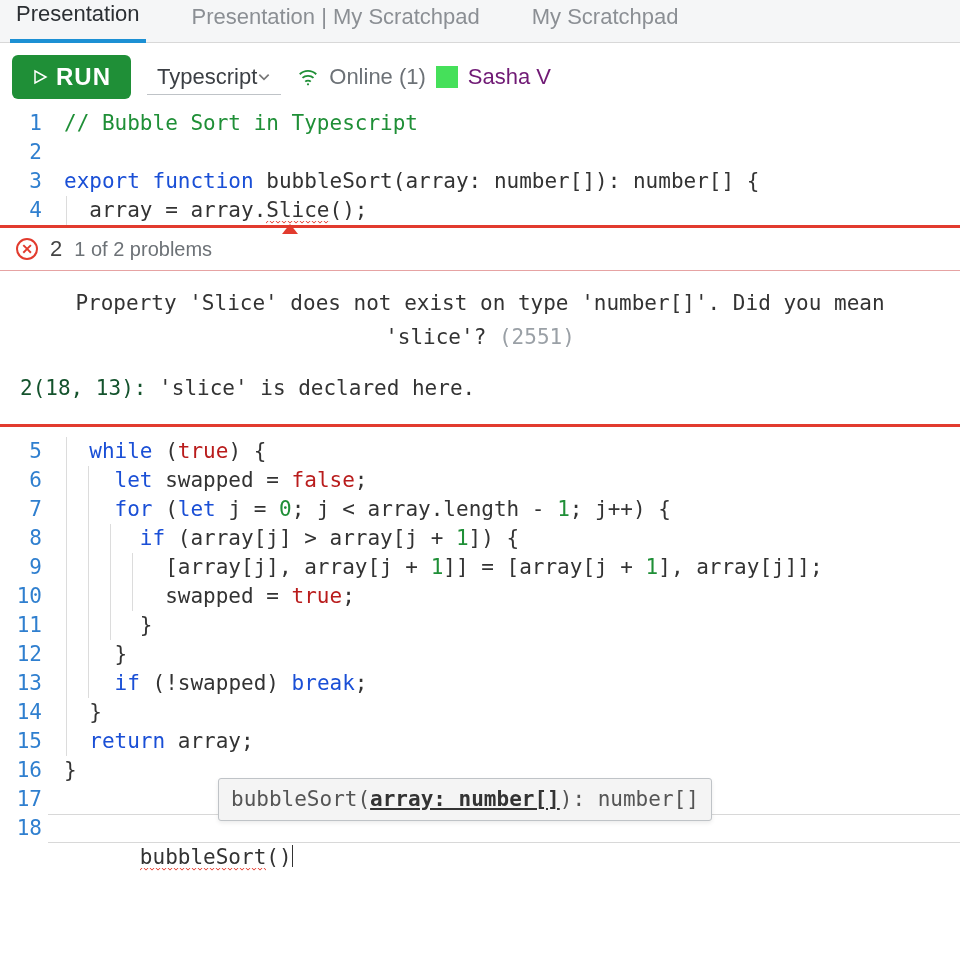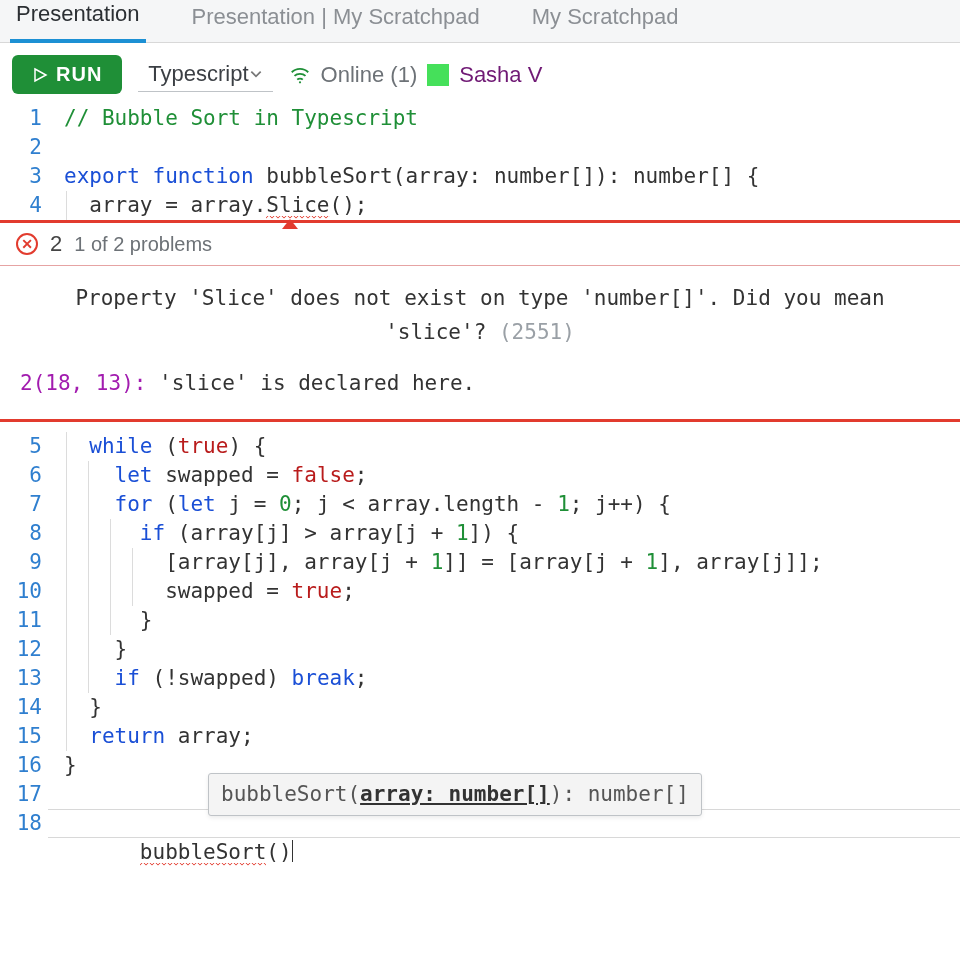--- a/index.html
+++ b/index.html
@@ -1,21 +1,21 @@
 <!DOCTYPE html>
 <html><head>
 <meta charset="utf-8">
 <style>
   * { box-sizing: border-box; margin: 0; padding: 0; }
   html, body { width: 960px; height: 960px; font-family: -apple-system, "Segoe UI", Helvetica, Arial, sans-serif; background: #fff; color: #333; }
   .tabs { display: flex; align-items: flex-end; height: 43px; background: #f5f6f7; border-bottom: 1px solid #d8d8d8; padding: 0 10px; gap: 40px; }
   .tab { padding: 10px 6px 12px; font-size: 22px; color: #8b8f94; cursor: pointer; }
   .tab.active { color: #2b2f33; border-bottom: 4px solid #1c90d4; margin-bottom: -1px; }
   .toolbar { display: flex; align-items: center; gap: 16px; padding: 12px 12px 10px; background: #fff; }
-  .run-btn { background: #1f8f37; color: #fff; border: none; border-radius: 6px; padding: 8px 20px; font-size: 20px; font-weight: 700; letter-spacing: 1px; display: flex; align-items: center; gap: 8px; cursor: pointer; }
+  .run-btn { background: #1f8f37; color: #fff; border: none; border-radius: 6px; padding: 8px 20px; font-size: 24px; font-weight: 700; letter-spacing: 1px; display: flex; align-items: center; gap: 8px; cursor: pointer; }
   .run-btn svg { width: 16px; height: 16px; }
   .lang { display: flex; align-items: center; font-size: 22px; color: #3b3f44; padding: 4px 10px; border-bottom: 1px solid #bfc3c7; cursor: pointer; }
   .chev { width: 14px; height: 14px; }
   .wifi { width: 22px; height: 22px; color: #1f8f37; }
   .presence { display: flex; align-items: center; gap: 10px; font-size: 22px; color: #6d7277; }
   .swatch { width: 22px; height: 22px; background: #45e05a; }
   .user { font-size: 22px; color: #701a75; }
   .editor { font-family: ui-monospace, SFMono-Regular, Menlo, Consolas, monospace; font-size: 21px; line-height: 29px; }
   .row { display: flex; }
   .gut { width: 56px; text-align: right; padding-right: 14px; color: #2f7fcf; user-select: none; }
@@ -29,21 +29,21 @@
   .squiggle-red { background-image: linear-gradient(45deg, transparent 65%, #e23b2e 80%, transparent 90%), linear-gradient(-45deg, transparent 65%, #e23b2e 80%, transparent 90%); background-size: 6px 3px; background-repeat: repeat-x; background-position: 0 100%; padding-bottom: 2px; }
   .err-caret { height: 0; position: relative; }
   .err-caret::after { content: ""; position: absolute; left: 282px; top: -1px; width: 0; height: 0; border-left: 8px solid transparent; border-right: 8px solid transparent; border-bottom: 10px solid #e23b2e; }
   .problems { border-top: 3px solid #e23b2e; border-bottom: 1px solid #e6a3a3; padding: 8px 16px; display: flex; align-items: center; gap: 12px; font-size: 20px; color: #6d7277; }
   .err-icon { width: 22px; height: 22px; border: 2px solid #e23b2e; border-radius: 50%; display: inline-flex; align-items: center; justify-content: center; color: #e23b2e; font-weight: 700; font-size: 14px; cursor: pointer; }
   .err-count { color: #444; font-size: 22px; }
   .err-body { border-bottom: 3px solid #e23b2e; padding: 16px 20px 18px; font-family: ui-monospace, SFMono-Regular, Menlo, Consolas, monospace; font-size: 21px; line-height: 1.6; }
   .err-line1 { color: #333; text-align: center; }
   .err-code { color: #9aa0a6; }
   .err-line2 { margin-top: 18px; color: #333; }
-  .err-loc { color: #a21caf; margin-top: 24px; }
+  .err-loc { color: #14532d; margin-top: 24px; }
   .hint { position: absolute; background: #f4f4f4; border: 1px solid #bfc3c7; border-radius: 3px; padding: 6px 12px; font-family: ui-monospace, Menlo, monospace; font-size: 21px; color: #555; box-shadow: 0 2px 4px rgba(0,0,0,0.08); }
   .hint .param { font-weight: 700; text-decoration: underline; color: #333; }
   .cursor-line { position: absolute; right: 0; left: 218px; height: 29px; border-top: 1px solid #d8d8d8; border-bottom: 1px solid #d8d8d8; pointer-events: none; }
   .text-cursor { display: inline-block; width: 1.5px; height: 22px; background: #333; vertical-align: -3px; }
 </style>
 </head>
 <body>
 
 <div class="tabs">
   <div class="tab active">Presentation</div>
@@ -159,17 +159,17 @@
   <div class="row">
       <div class="gut">17</div>
       <div class="code"></div>
     </div>
   <div class="row" style="position:relative;">
     <div class="gut">18</div>
     <div class="code" style="position:relative;">
       <span class="squiggle-red">bubbleSort</span><span>()</span><span class="text-cursor"></span>
       <div class="cursor-line" style="left:-8px; right:0; top:0;"></div>
     </div>
-    <div class="hint" style="position:absolute; left:208px; top:-36px;">
+    <div class="hint" style="position:absolute; left:218px; top:-36px;">
       <span>bubbleSort(</span><span class="param">array: number[]</span><span>): number[]</span>
     </div>
   </div>
 </div>
 
 </body></html>

